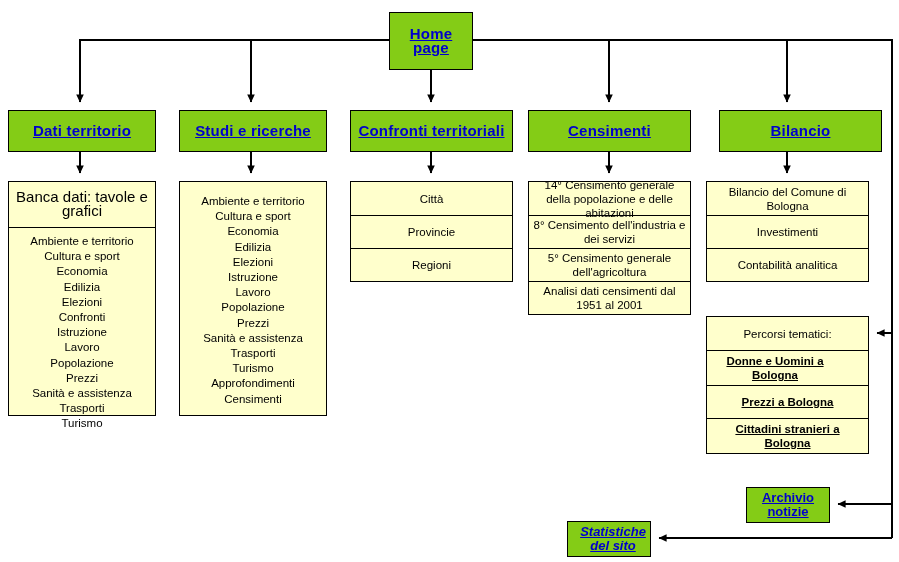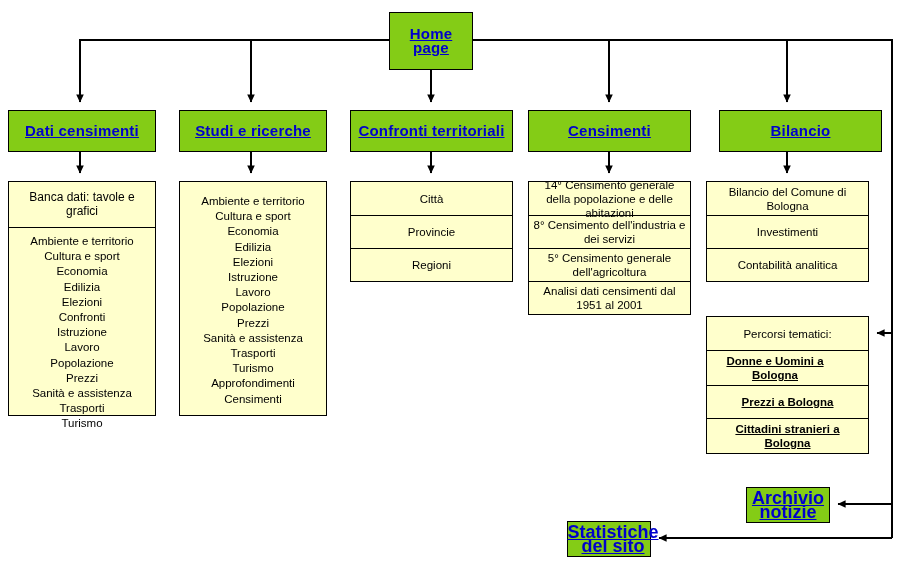--- a/index.html
+++ b/index.html
@@ -48,21 +48,21 @@
     padding: 2px 4px;
   }
   .head {
     font-size: 15px;
     font-weight: bold;
     color: #0000cc;
     text-decoration: underline;
     letter-spacing: 0.2px;
   }
   .link {
-    font-size: 18px;
+    font-size: 13px;
     font-weight: bold;
     color: #0000cc;
     text-decoration: underline;
   }
   .stack {
     position: absolute;
     box-sizing: border-box;
     background: #ffffcc;
     border: 1px solid #000000;
     z-index: 2;
@@ -84,21 +84,21 @@
   .listbox {
     position: absolute;
     box-sizing: border-box;
     background: #ffffcc;
     border: 1px solid #000000;
     z-index: 2;
   }
   .listbox .title {
     box-sizing: border-box;
     text-align: center;
-    font-size: 12px;
+    font-size: 15px;
     line-height: 14px;
     padding: 8px 3px 9px 3px;
     color: #000000;
     border-bottom: 1px solid #000000;
   }
   .listbox .items {
     padding: 6px 3px 7px 3px;
   }
   .listbox .items div {
     text-align: center;
@@ -138,21 +138,21 @@
       <path d="M892,504 L838,504" marker-end="url(#ah)"></path>
       <path d="M892,538 L659,538" marker-end="url(#ah)"></path>
     </g>
   </svg>
 
   <div class="box" style="left:389px; top:12px; width:84px; height:58px;">
     <div class="cell head" style="height:100%;">Home page</div>
   </div>
 
   <div class="box" style="left:8px; top:110px; width:148px; height:42px;">
-    <div class="cell head" style="height:100%;">Dati censimenti</div>
+    <div class="cell head" style="height:100%;">Dati territorio</div>
   </div>
 
   <div class="box" style="left:179px; top:110px; width:148px; height:42px;">
     <div class="cell head" style="height:100%;">Studi e ricerche</div>
   </div>
 
   <div class="box" style="left:350px; top:110px; width:163px; height:42px;">
     <div class="cell head" style="height:100%;">Confronti territoriali</div>
   </div>
 
@@ -226,16 +226,16 @@
     <div class="row div link" style="height:35px; padding-right:28px;">Donne e Uomini a Bologna</div>
     <div class="row div link" style="height:33px;">Prezzi a Bologna</div>
     <div class="row div link" style="height:35px; padding-left:22px; padding-right:22px;">Cittadini stranieri a Bologna</div>
   </div>
 
   <div class="box" style="left:746px; top:487px; width:84px; height:36px;">
     <div class="cell link" style="height:100%; padding-left:6px; padding-right:6px;">Archivio notizie</div>
   </div>
 
   <div class="box" style="left:567px; top:521px; width:84px; height:36px;">
-    <div class="cell link" style="height:100%; padding-left:12px; padding-right:4px;">Statistiche del sito</div>
+    <div class="cell link" style="height:100%; padding-left:12px; padding-right:4px;font-style:italic;">Statistiche del sito</div>
   </div>
 
 </div>
 
 </body></html>

